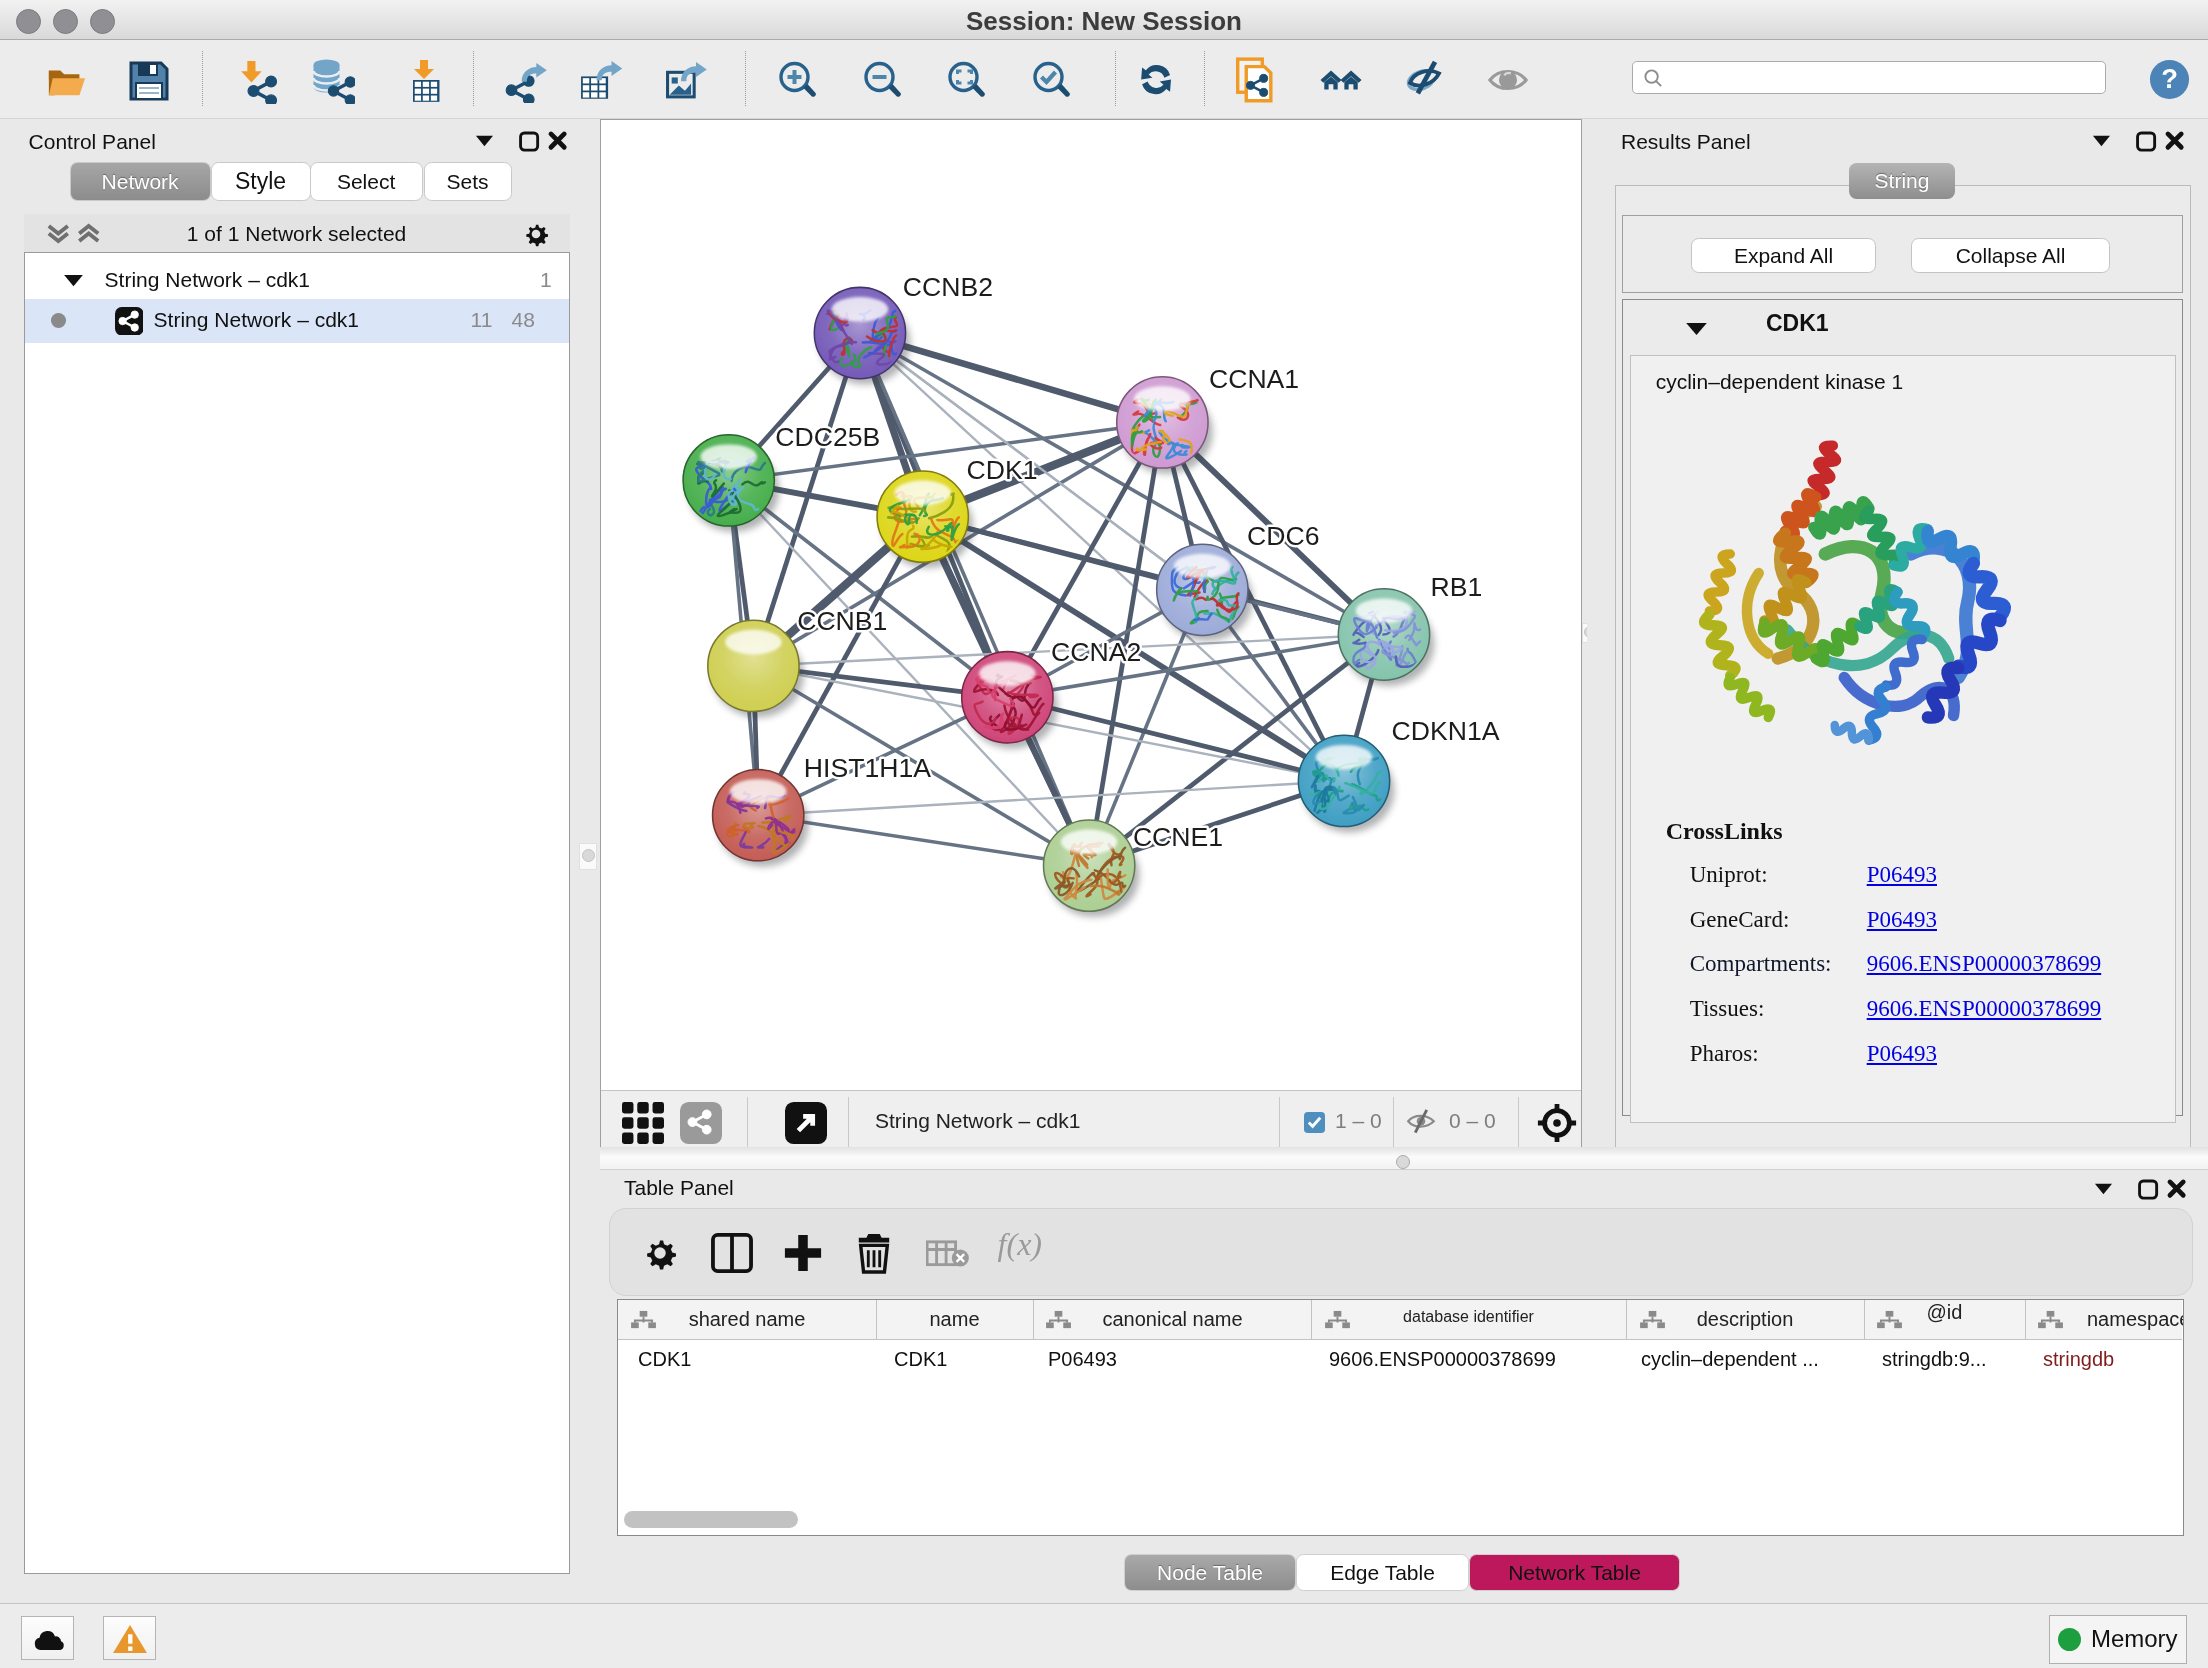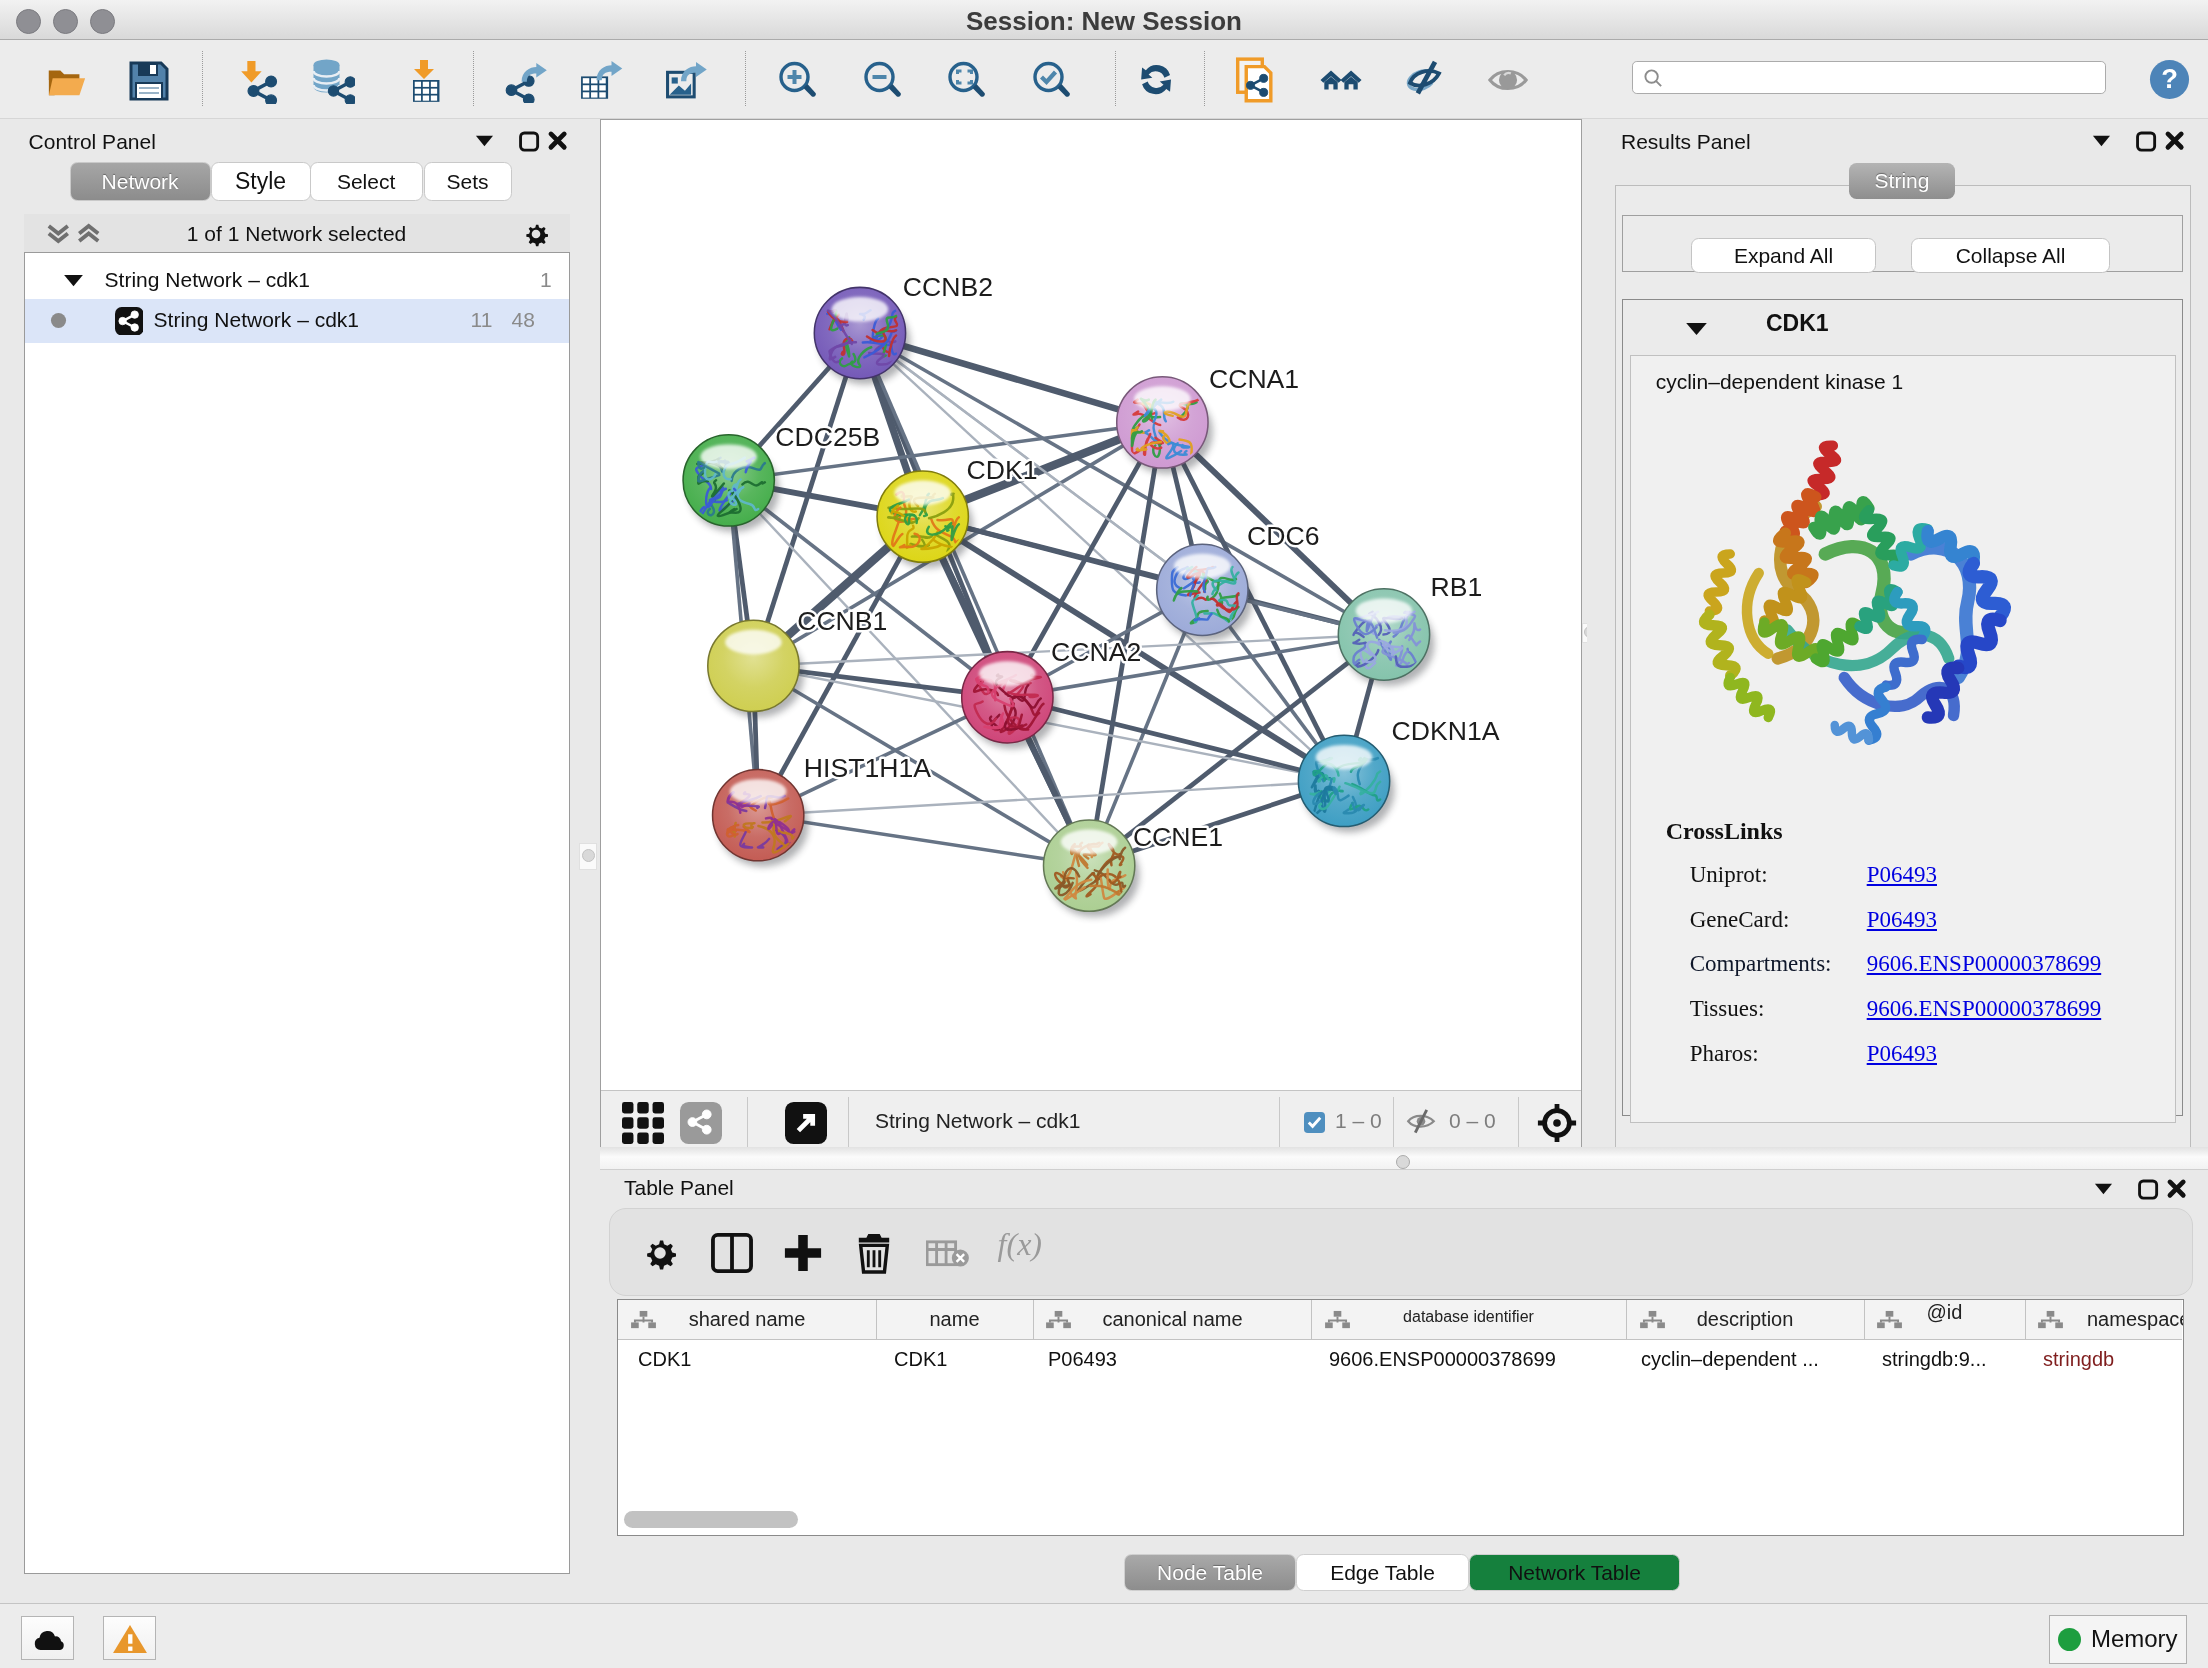--- a/index.html
+++ b/index.html
@@ -749,21 +749,21 @@
   </div>
 <div style="position:absolute;left:1587px;top:119px;width:621px;height:1028px;background:#e9e9e9">
     <div style="position:absolute;left:34px;top:10.5px;font-size:21px;color:#111">Results Panel</div>
     <svg style="position:absolute;left:504px;top:11.4px" width="95" height="23" viewBox="0 0 100 24">
       <path d="M2 6 l18 0 -9 11 z" fill="#111"></path>
       <rect x="49" y="3" width="18" height="18" rx="4" fill="none" stroke="#111" stroke-width="3"></rect>
       <path d="M81 4 l14 14 M95 4 l-14 14" stroke="#111" stroke-width="5" stroke-linecap="round"></path>
     </svg>
     <div style="position:absolute;left:27.6px;top:66px;width:576px;height:966px;background:#ebebeb;border:1px solid #bcbcbc"></div>
     <div style="position:absolute;left:262px;top:44px;width:106px;height:36px;border-radius:7.6px;background:linear-gradient(#b4b4b4,#8e8e8e);color:#fff;font-size:21px;display:flex;align-items:center;justify-content:center;text-shadow:0 -1px 1px rgba(0,0,0,.4)">String</div>
-    <div style="position:absolute;left:35px;top:96px;width:561px;height:57px;border:1px solid #9f9f9f;background:#ebebeb">
+    <div style="position:absolute;left:35px;top:96px;width:561px;height:78px;border:1px solid #9f9f9f;background:#ebebeb">
       <div style="position:absolute;left:68px;top:22px;width:185px;height:35px;background:#ffffff;border:1px solid #c4c4c4;border-radius:7.6px;font-size:21px;display:flex;align-items:center;justify-content:center;color:#111">Expand All</div>
       <div style="position:absolute;left:288px;top:22px;width:199px;height:35px;background:#ffffff;border:1px solid #c4c4c4;border-radius:7.6px;font-size:21px;display:flex;align-items:center;justify-content:center;color:#111">Collapse All</div>
     </div>
     <div style="position:absolute;left:35px;top:180px;width:561px;height:817px;border:1px solid #8a8a8a;background:#ebebeb">
       <svg style="position:absolute;left:62px;top:21px" width="23" height="15" viewBox="0 0 24 16">
         <path d="M1 2 h22 l-11 13 z" fill="#111"></path>
       </svg>
       <div style="position:absolute;left:143px;top:9.5px;font-size:23px;font-weight:bold;color:#111">CDK1</div>
       <div style="position:absolute;left:6.7px;top:55px;width:546px;height:768px;background:#f0f0f0;border:1px solid #c0c0c0">
         <div style="position:absolute;left:25px;top:14.3px;font-size:21px;color:#111">cyclin–dependent kinase 1</div>
@@ -901,21 +901,21 @@
       <div style="position:absolute;left:276px;top:48px;font-size:20px;color:#111">CDK1</div>
       <div style="position:absolute;left:430px;top:48px;font-size:20px;color:#111">P06493</div>
       <div style="position:absolute;left:711px;top:48px;font-size:20px;color:#111">9606.ENSP00000378699</div>
       <div style="position:absolute;left:1023px;top:48px;font-size:20px;color:#111">cyclin–dependent ...</div>
       <div style="position:absolute;left:1264px;top:48px;font-size:20px;color:#111">stringdb:9...</div>
       <div style="position:absolute;left:1425px;top:48px;font-size:20px;color:#7f1d1d">stringdb</div>
       <div style="position:absolute;left:5.7px;top:211px;width:174px;height:17px;border-radius:8.6px;background:#c2c2c2"></div>
     </div>
     <div style="position:absolute;left:524px;top:384px;width:172px;height:37px;background:linear-gradient(#a9a9a9,#8d8d8d);color:#fff;text-shadow:0 -1px 1px rgba(0,0,0,.35);border:1px solid #cfcfcf;border-radius:7.6px;font-size:21px;display:flex;align-items:center;justify-content:center">Node Table</div>
     <div style="position:absolute;left:696px;top:384px;width:173px;height:37px;background:#ffffff;color:#111;border:1px solid #cfcfcf;border-radius:7.6px;font-size:21px;display:flex;align-items:center;justify-content:center">Edge Table</div>
-    <div style="position:absolute;left:869px;top:384px;width:211px;height:37px;background:#15803d;color:#111;border:1px solid #cfcfcf;border-radius:7.6px;font-size:21px;display:flex;align-items:center;justify-content:center">Network Table</div>
+    <div style="position:absolute;left:869px;top:384px;width:211px;height:37px;background:#be185d;color:#111;border:1px solid #cfcfcf;border-radius:7.6px;font-size:21px;display:flex;align-items:center;justify-content:center">Network Table</div>
   </div>
 <div style="position:absolute;left:0;top:1603px;width:2208px;height:66px;background:#ececec;border-top:1px solid #c4c4c4">
     <div style="position:absolute;left:21px;top:12.4px;width:53px;height:44px;background:linear-gradient(#fdfdfd,#f0f0f0);border:1.9px solid #b4b4b4"></div>
     <svg style="position:absolute;left:31px;top:23px" width="34" height="25" viewBox="0 0 36 26">
       <path d="M10 24 a6.5 6.5 0 0 1 -1 -12.8 a8.5 8.5 0 0 1 16.4 -1.5 a5.5 5.5 0 0 1 6.4 5.2 a4.8 4.8 0 0 1 -1 9.1 z" fill="#111"></path>
     </svg>
     <div style="position:absolute;left:103px;top:12.4px;width:53px;height:44px;background:linear-gradient(#fdfdfd,#f0f0f0);border:1.9px solid #b4b4b4"></div>
     <svg style="position:absolute;left:112px;top:19px" width="36" height="32" viewBox="0 0 38 34">
       <path d="M19 2 L37 32 H1 z" fill="#e8972c"></path>
       <rect x="17" y="12" width="4.6" height="10" fill="#fff"></rect>

